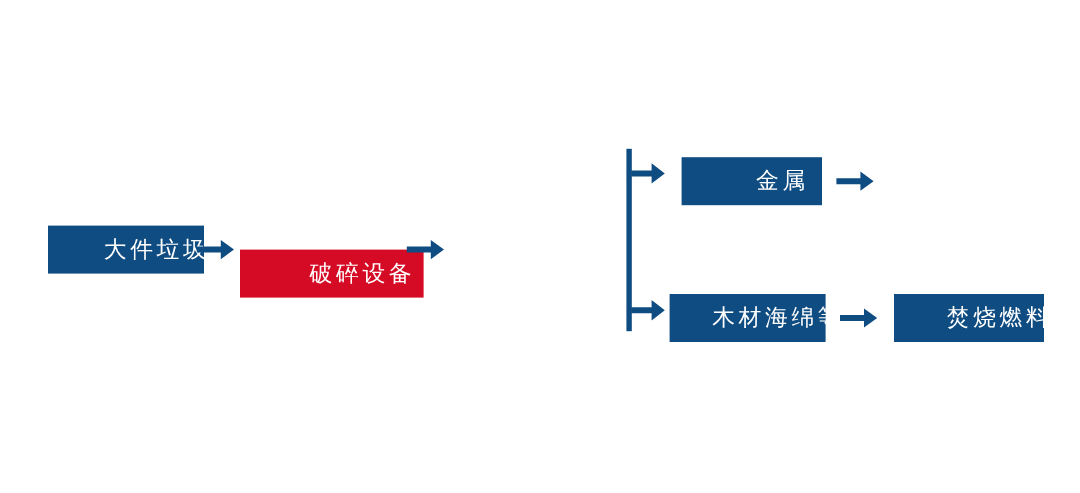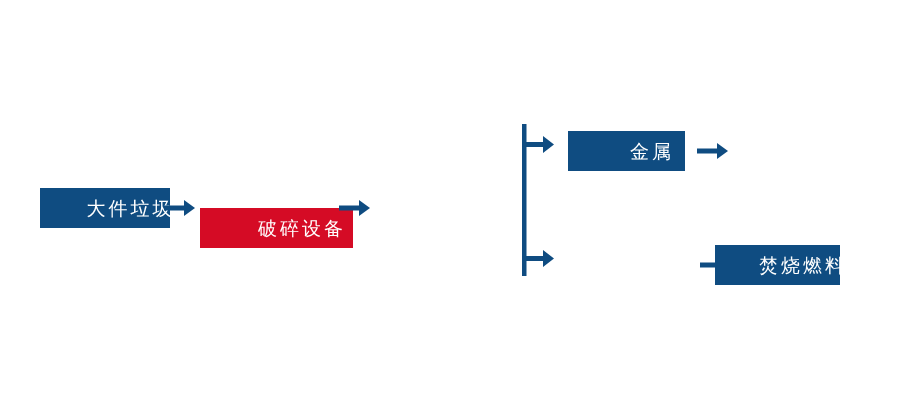--- a/index.html
+++ b/index.html
@@ -45,21 +45,21 @@
   #node-bulky-waste     { left: 40px;  top: 188px; width: 130px; height: 40px; justify-content: center; }
   #node-crusher         { left: 200px; top: 188px; width: 153px; height: 40px; margin-top: 20px; }
   #node-sorting         { left: 385px; top: 188px; width: 115px; height: 40px; }
 
   
   #node-metal           { left: 568px; top: 131px; width: 117px; height: 40px; }
   #node-recycling       { left: 745px; top: 131px; width: 125px; height: 40px; }
 
   
   #node-wood-sponge     { left: 558px; top: 245px; width: 130px; height: 40px; }
-  #node-incineration    { left: 715px; top: 245px; width: 125px; height: 40px; }
+  #node-incineration    { left: 745px; top: 245px; width: 125px; height: 40px; }
 
   .arrow-svg {
     position: absolute;
     overflow: visible;
   }
   #arrow-waste-to-crusher   { left: 164px; top: 196px; }
   #arrow-crusher-to-sorting { left: 339px; top: 196px; }
   #arrow-metal-to-recycle   { left: 697px; top: 139px; }
   #arrow-wood-to-burn       { left: 700px; top: 253px; }
 
@@ -103,20 +103,23 @@
 
   <div class="node blue" id="node-metal">
     <span>金属</span>
   </div>
 
   <svg class="arrow-svg" id="arrow-metal-to-recycle" width="32" height="24" viewBox="0 0 32 24">
     <path d="M0 9.5 H20 V4 L31 12 L20 20 V14.5 H0 Z" fill="#0f4c81"></path>
   </svg>
 
 
+  <div class="node blue" id="node-wood-sponge">
+    <span>木材海绵等</span>
+  </div>
 
   <svg class="arrow-svg" id="arrow-wood-to-burn" width="32" height="24" viewBox="0 0 32 24">
     <path d="M0 9.5 H20 V4 L31 12 L20 20 V14.5 H0 Z" fill="#0f4c81"></path>
   </svg>
 
   <div class="node blue" id="node-incineration">
     <span>焚烧燃料</span>
   </div>
 
 </div>

